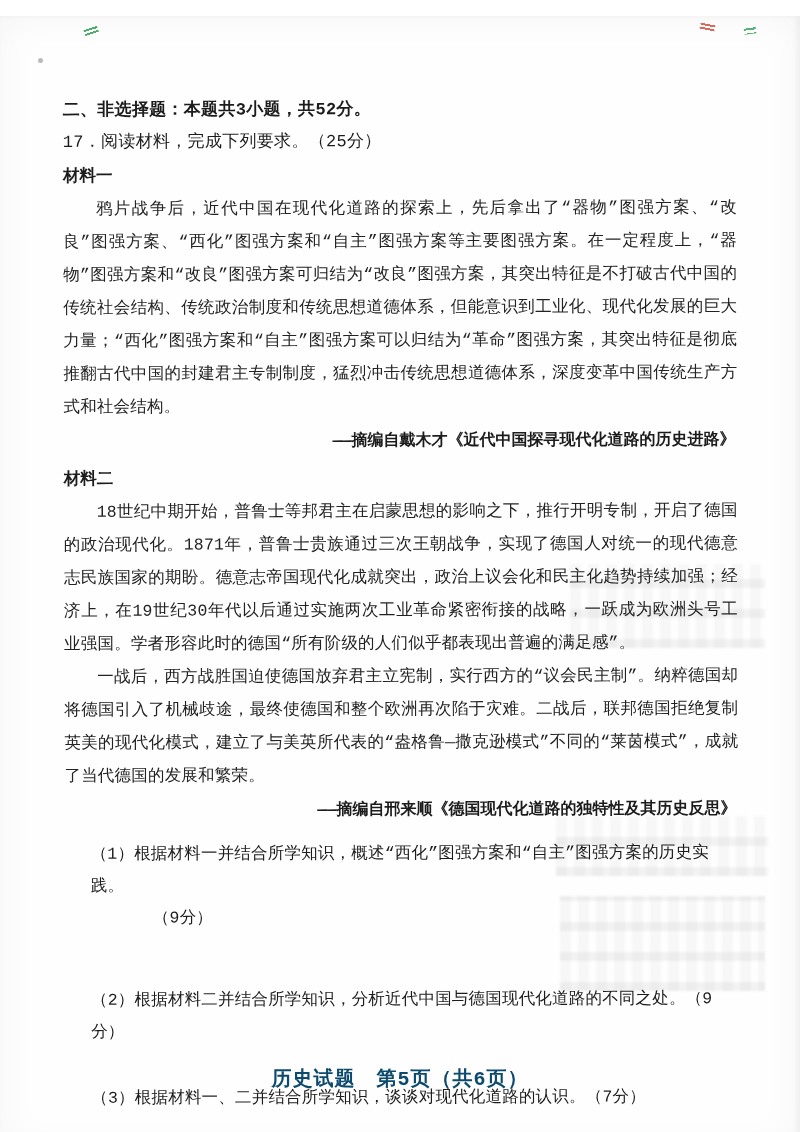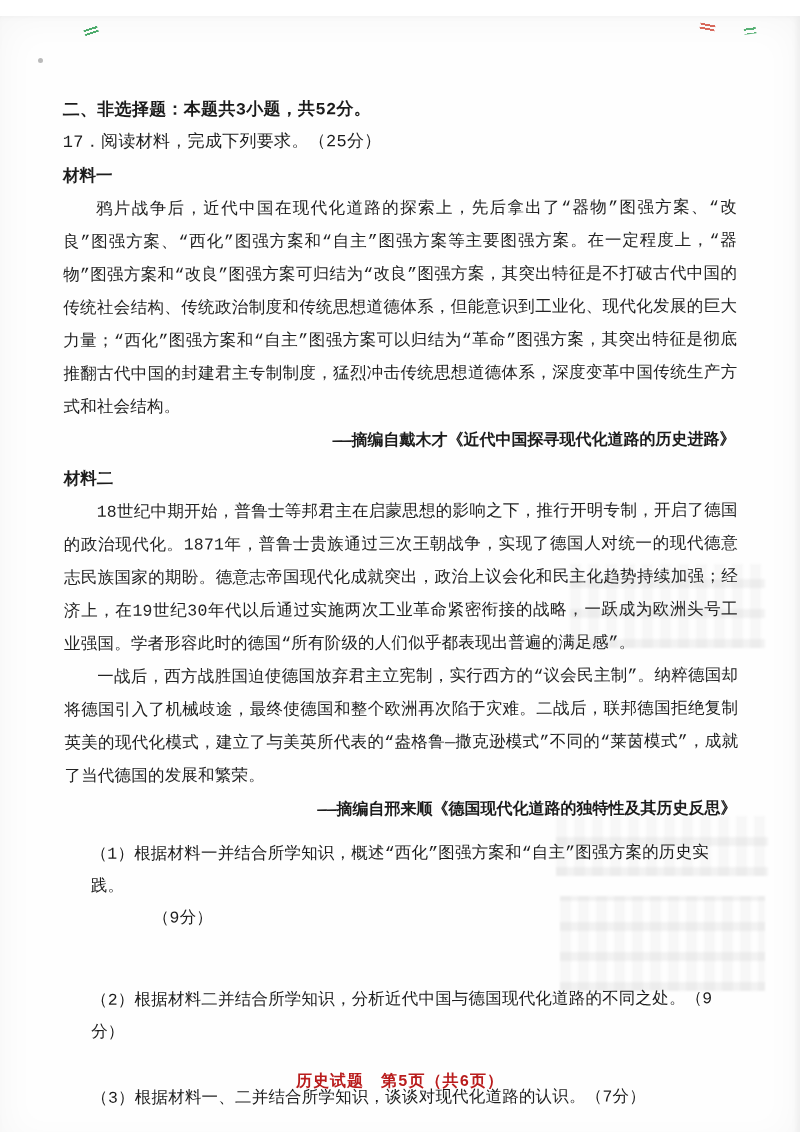--- a/index.html
+++ b/index.html
@@ -71,24 +71,24 @@
   .score-line {
     display: block;
     padding-left: 62px;
   }
   .footer {
     position: absolute;
     bottom: 56px;
     left: 0;
     right: 0;
     text-align: center;
-    font-size: 16px;
+    font-size: 20px;
     font-weight: bold;
     letter-spacing: 1px;
-    color: #b91c1c;
+    color: #0c4a6e;
   }
 
   
   .scan-mark { position: absolute; }
   .mark-tl {
     left: 84px; top: 10px; width: 14px; height: 9px;
     background: linear-gradient(180deg, transparent 0 2px, #2f9e53 2px 4px, transparent 4px 6px, #2f9e53 6px 8px, transparent 8px);
     transform: rotate(-18deg);
     opacity: 0.85;
   }

